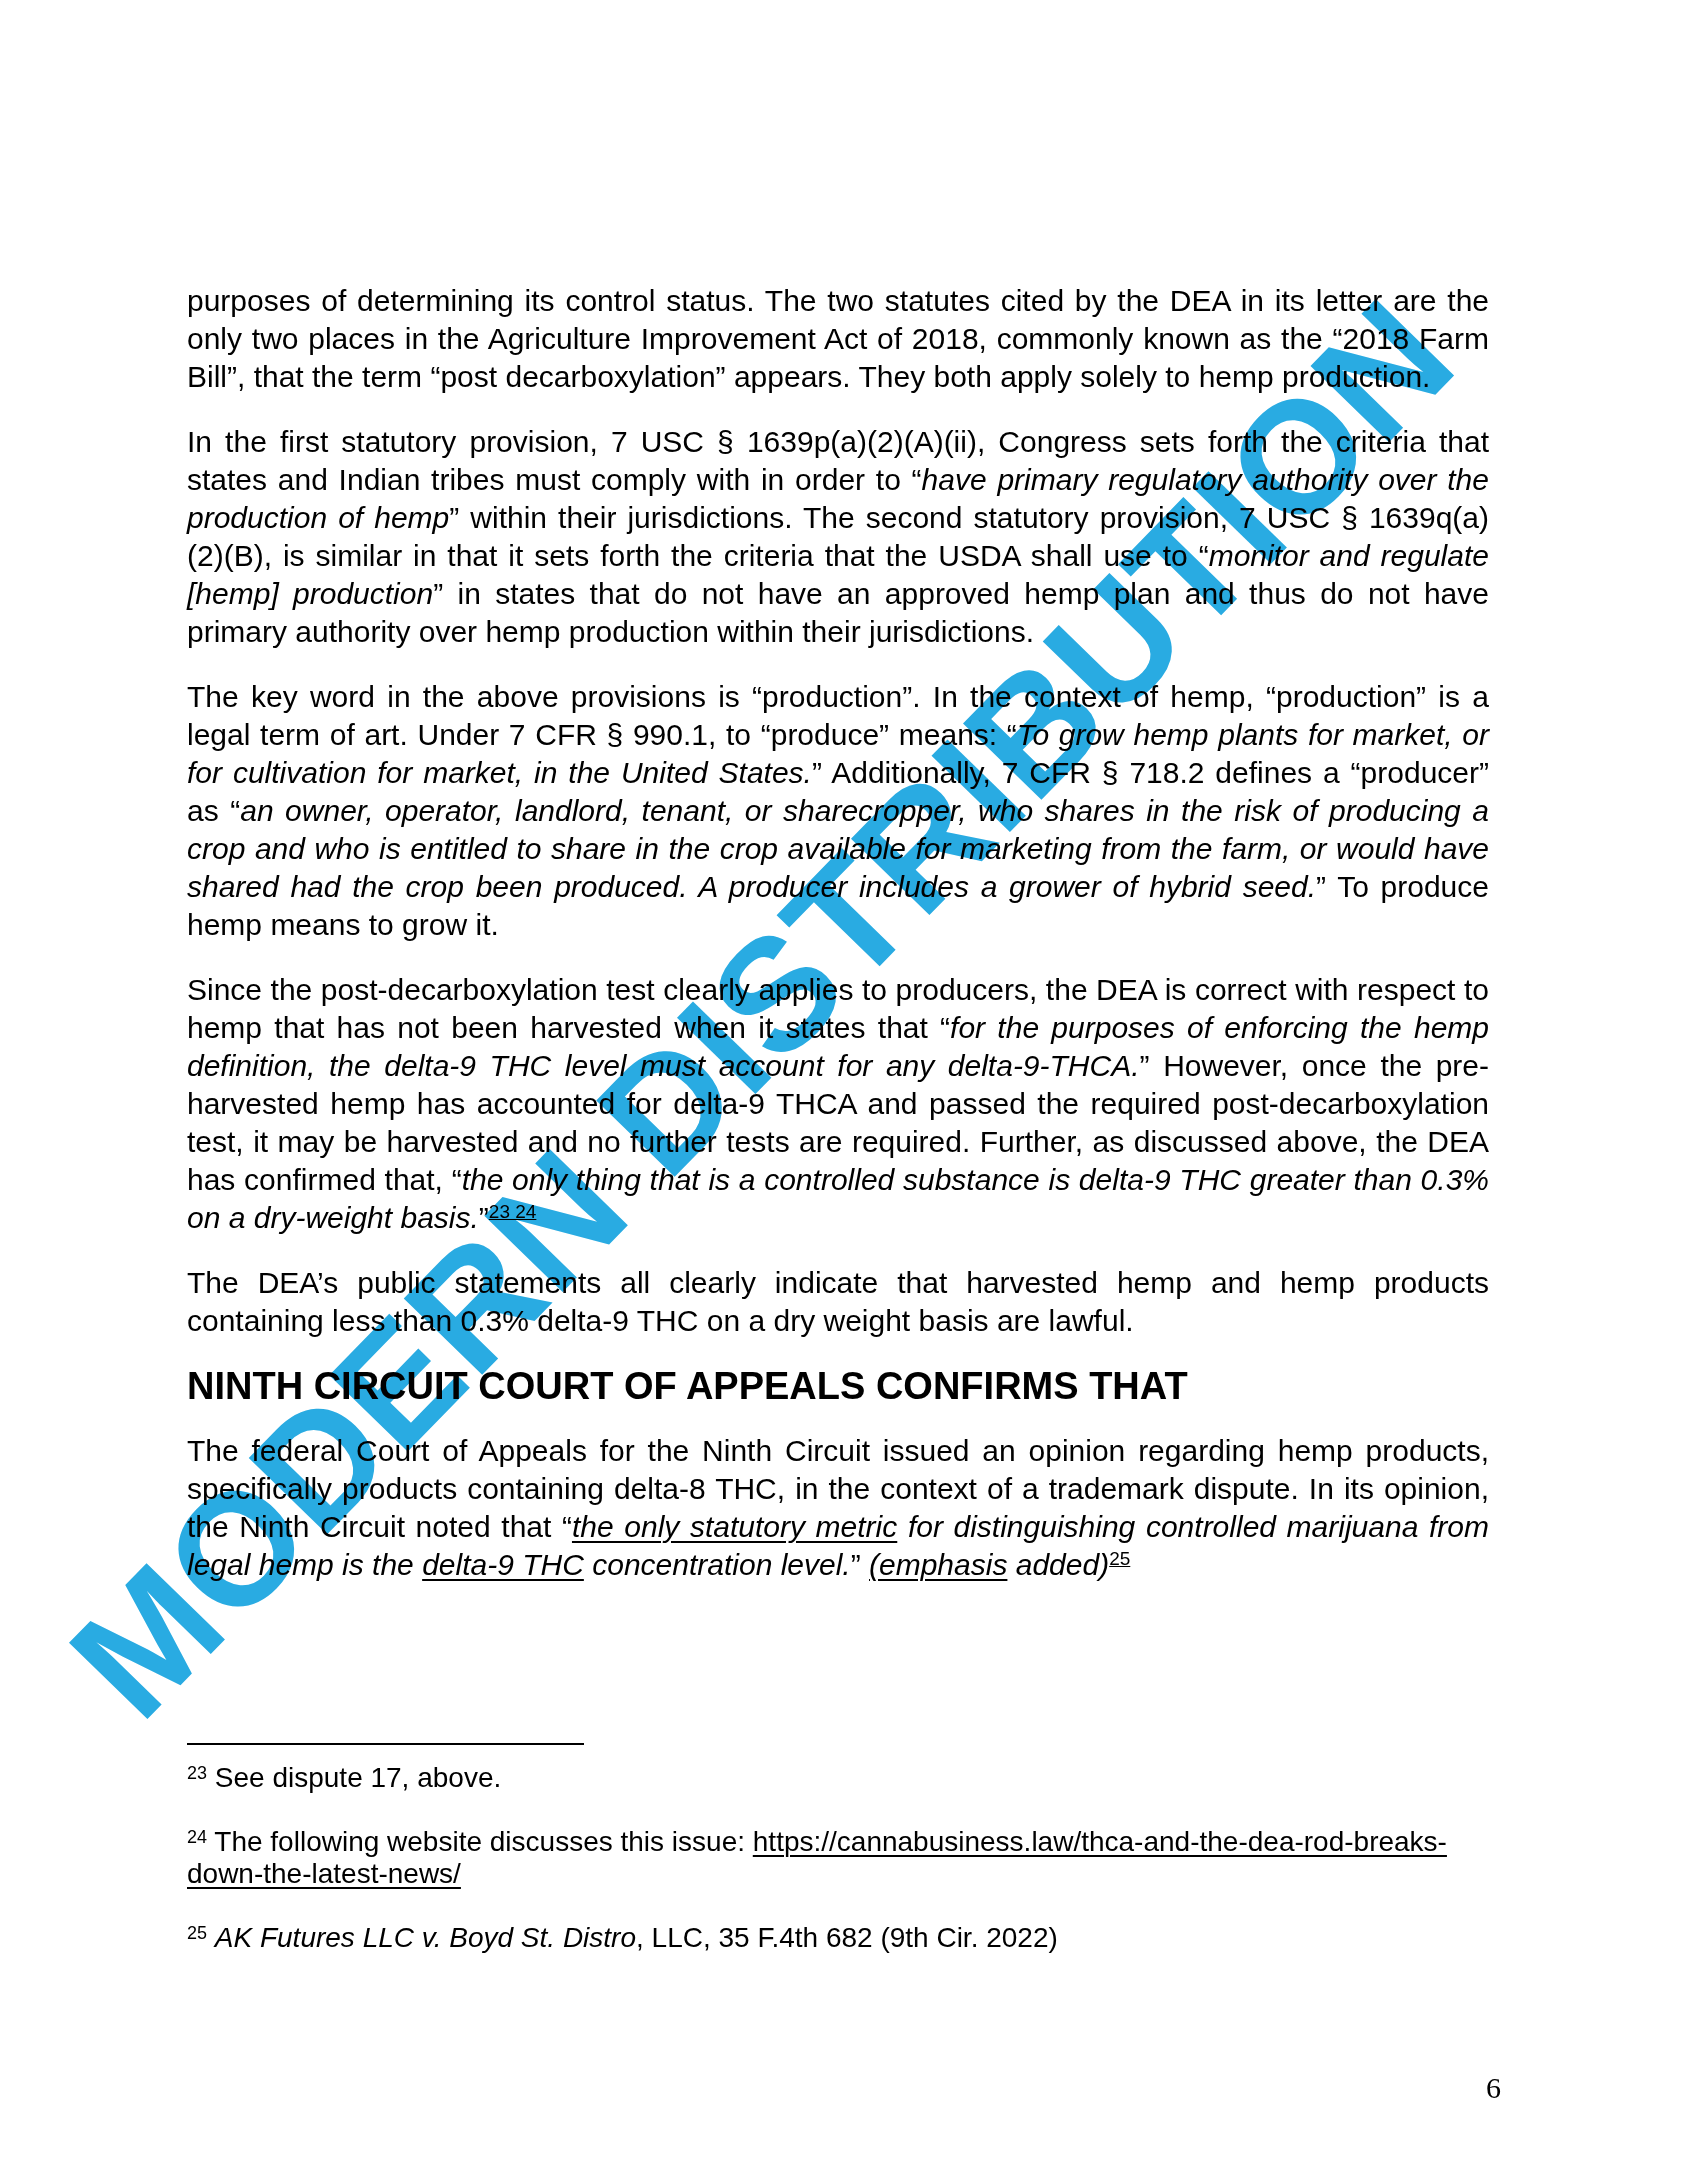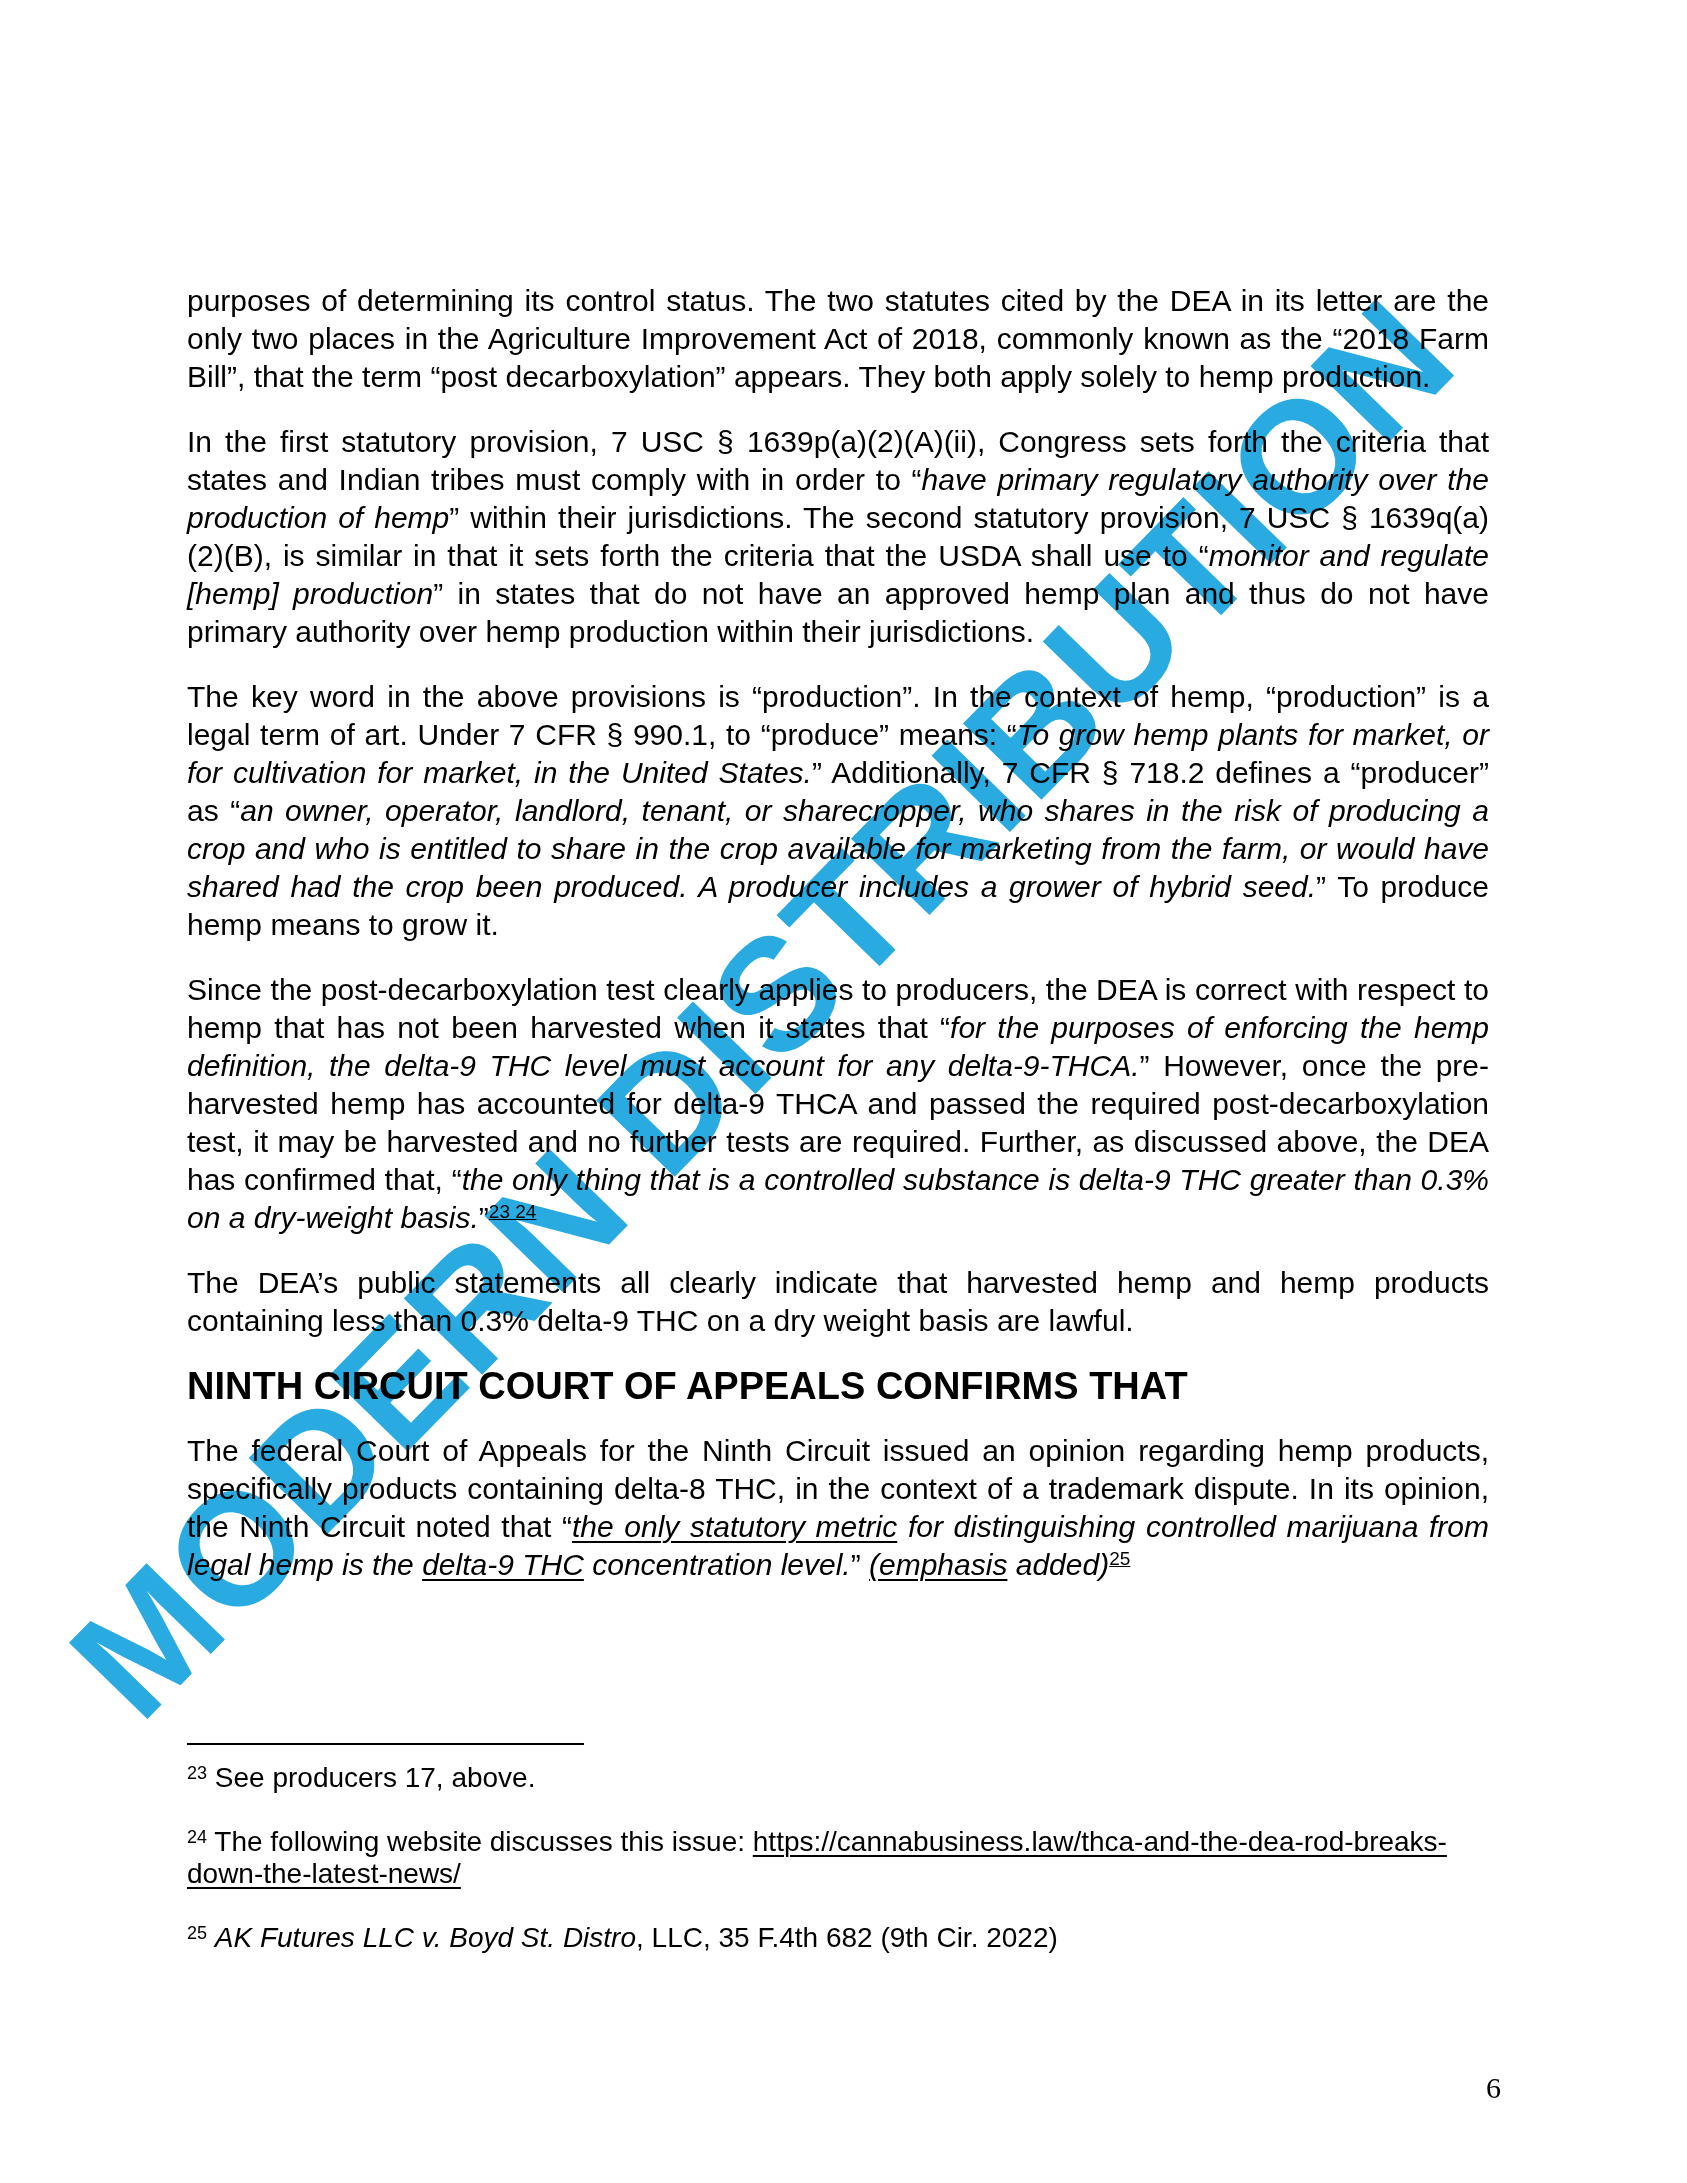--- a/index.html
+++ b/index.html
@@ -95,20 +95,20 @@
       <div class="para"><span>In the first statutory provision, 7 USC § 1639p(a)(2)(A)(ii), Congress sets forth the criteria that states and Indian tribes must comply with in order to “</span><span class="it">have primary regulatory authority over the production of hemp</span><span>” within their jurisdictions. The second statutory provision, 7 USC § 1639q(a)(2)(B), is similar in that it sets forth the criteria that the USDA shall use to “</span><span class="it">monitor and regulate [hemp] production</span><span>” in states that do not have an approved hemp plan and thus do not have primary authority over hemp production within their jurisdictions.</span></div>
       <div class="para"><span>The key word in the above provisions is “production”. In the context of hemp, “production” is a legal term of art. Under 7 CFR § 990.1, to “produce” means: “</span><span class="it">To grow hemp plants for market, or for cultivation for market, in the United States.</span><span>” Additionally, 7 CFR § 718.2 defines a “producer” as “</span><span class="it">an owner, operator, landlord, tenant, or sharecropper, who shares in the risk of producing a crop and who is entitled to share in the crop available for marketing from the farm, or would have shared had the crop been produced. A producer includes a grower of hybrid seed.</span><span>” To produce hemp means to grow it.</span></div>
       <div class="para"><span>Since the post-decarboxylation test clearly applies to producers, the DEA is correct with respect to hemp that has not been harvested when it states that “</span><span class="it">for the purposes of enforcing the hemp definition, the delta-9 THC level must account for any delta-9-THCA.</span><span>” However, once the pre-harvested hemp has accounted for delta-9 THCA and passed the required post-decarboxylation test, it may be harvested and no further tests are required. Further, as discussed above, the DEA has confirmed that, “</span><span class="it">the only thing that is a controlled substance is delta-9 THC greater than 0.3% on a dry-weight basis.</span><span>”</span><span class="sup">23 24</span></div>
       <div class="para"><span>The DEA’s public statements all clearly indicate that harvested hemp and hemp products containing less than 0.3% delta-9 THC on a dry weight basis are lawful.</span></div>
       <div class="heading"><span>NINTH CIRCUIT COURT OF APPEALS CONFIRMS THAT</span><br></div>
       <div class="para"><span>The federal Court of Appeals for the Ninth Circuit issued an opinion regarding hemp products, specifically products containing delta-8 THC, in the context of a trademark dispute. In its opinion, the Ninth Circuit noted that “</span><span class="it ul">the only statutory metric</span><span class="it"> for distinguishing controlled marijuana from legal hemp is the </span><span class="it ul">delta-9 THC</span><span class="it"> concentration level.</span><span>” </span><span class="it ul">(emphasis</span><span class="it"> added)</span><span class="sup">25</span></div>
     </div>
   <div class="footnotes">
     <div class="fn-sep"></div>
     <div>
-        <div class="fn"><span class="fnm">23</span><span> See producers 17, above.</span></div>
+        <div class="fn"><span class="fnm">23</span><span> See dispute 17, above.</span></div>
         <div class="fn"><span class="fnm">24</span><span> The following website discusses this issue: </span><span class="ul">https://cannabusiness.law/thca-and-the-dea-rod-breaks-down-the-latest-news/</span></div>
         <div class="fn"><span class="fnm">25</span><span> </span><span class="it">AK Futures LLC v. Boyd St. Distro</span><span>, LLC, 35 F.4th 682 (9th Cir. 2022)</span></div>
       </div>
   </div>
   <div class="page-number">6</div>
 </div>
 
 
 </body></html>

